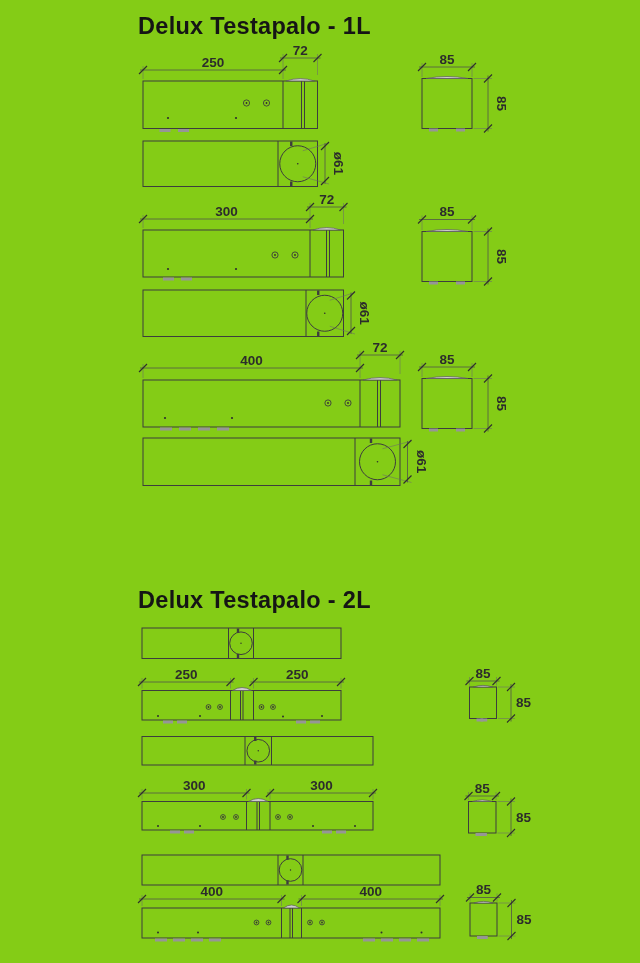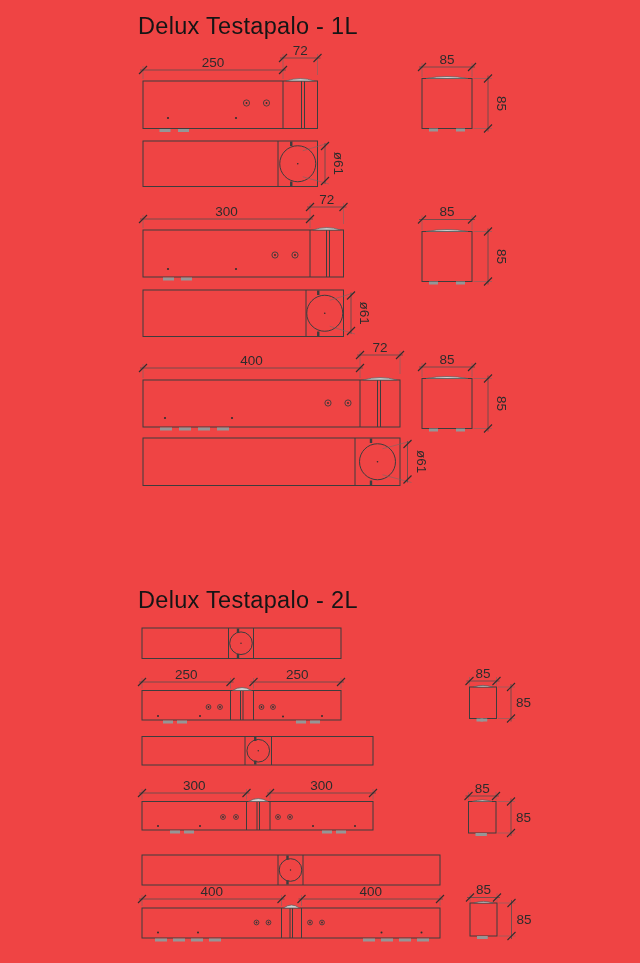--- a/index.html
+++ b/index.html
@@ -1,17 +1,17 @@
 <!DOCTYPE html>
 <html><head>
 <meta charset="utf-8">
 <style>
   html,body{margin:0;padding:0;background:#ffffff;}
-  .page{position:relative;width:640px;height:963px;background:#ef4444;overflow:hidden;
-        font-family:"Liberation Sans",sans-serif;}
+  .page{position:relative;width:640px;height:963px;background:#84cc16;overflow:hidden;
+        font-family:"Liberation Sans",sans-serif;font-weight:bold;}
   svg{display:block;}
   .ln{fill:none;stroke:#3d3d3d;stroke-width:1;}
   .scr{fill:none;stroke:#3d3d3d;stroke-width:.9;}
   .dl{fill:none;stroke:#4d4d4d;stroke-width:.75;}
   .ext{fill:none;stroke:#6a6a6a;stroke-width:.55;}
   .tick{stroke:#2e2e2e;stroke-width:1.1;}
   .clamp{stroke:#3d3d3d;stroke-width:2.4;}
   .pad{stroke:#969696;stroke-width:3;}
   .dome{fill:#cfcfcf;stroke:#5a5a5a;stroke-width:.7;}
   .fl{fill:#2f2f2f;stroke:none;}

